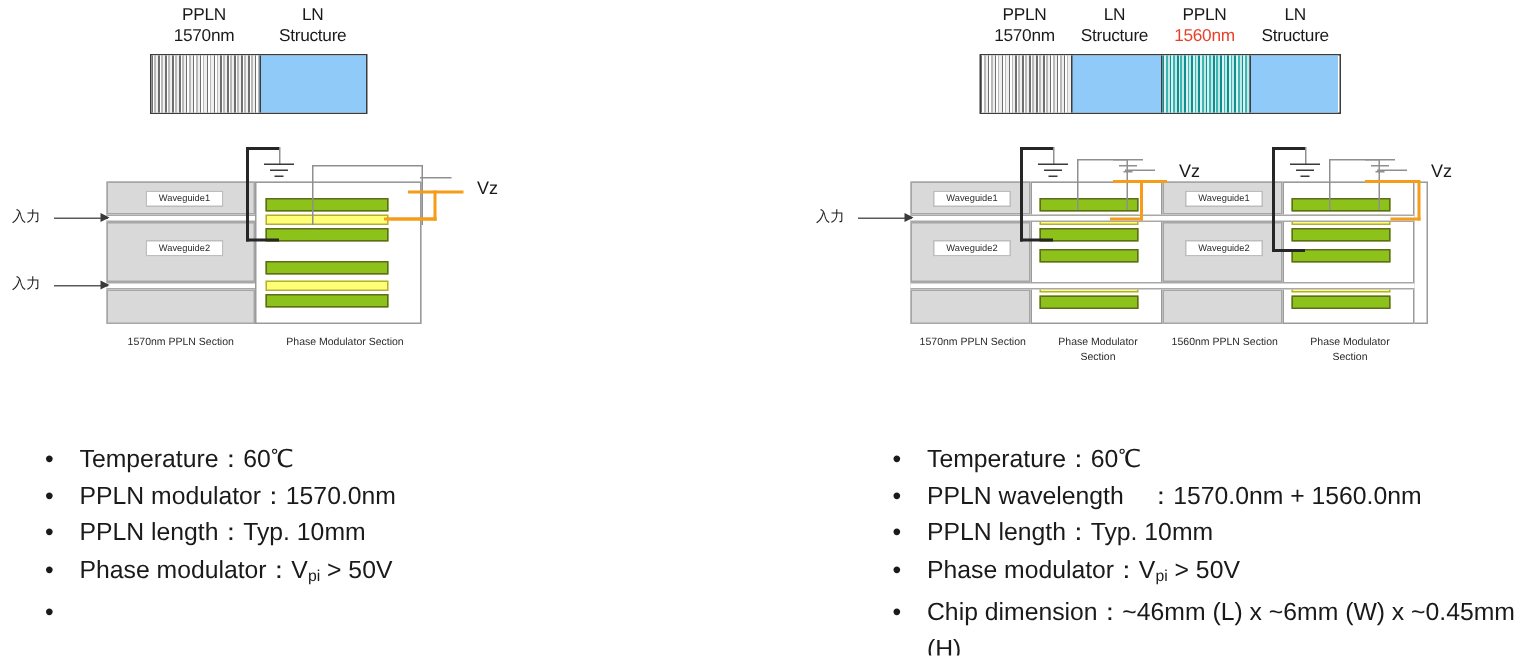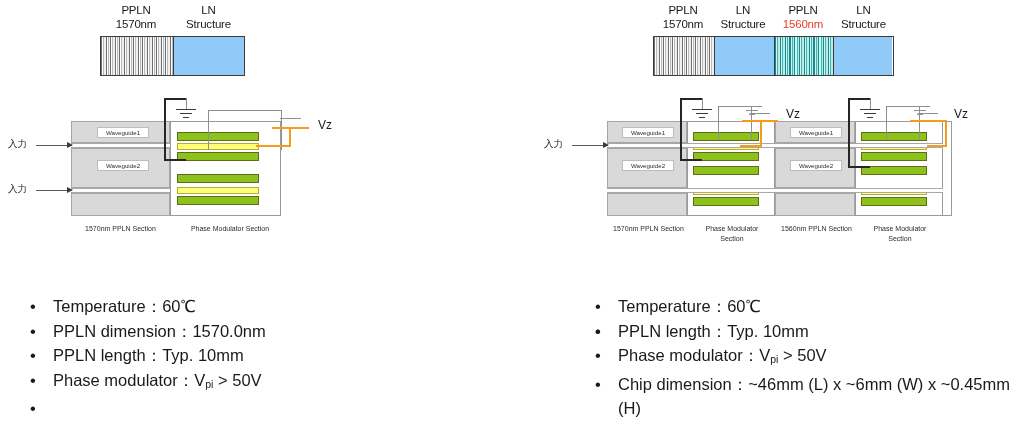--- a/index.html
+++ b/index.html
@@ -155,21 +155,21 @@
     <div class="seclabel" style="left:175px;top:128px;width:110px;">Phase Modulator Section</div>
   </div>
 
   <div class="bullets" style="left:22px;top:294px;width:470px;">
     <div class="blt">
       <span class="dot">•</span>
       <span>Temperature：60℃</span>
     </div>
     <div class="blt">
       <span class="dot">•</span>
-      <span>PPLN dimension：1570.0nm</span>
+      <span>PPLN modulator：1570.0nm</span>
     </div>
     <div class="blt">
       <span class="dot">•</span>
       <span>PPLN length：Typ. 10mm</span>
     </div>
     <div class="blt">
       <span class="dot">•</span>
       <span>Phase modulator：V</span><sub>pi</sub><span> &gt; 50V</span>
     </div>
     <div class="blt">
@@ -293,20 +293,21 @@
 Section</div>
   </div>
 
   <div class="bullets" style="left:75px;top:294px;width:450px;">
     <div class="blt">
       <span class="dot">•</span>
       <span>Temperature：60℃</span>
     </div>
     <div class="blt">
       <span class="dot">•</span>
+      <span>PPLN wavelength　：1570.0nm + 1560.0nm</span>
     </div>
     <div class="blt">
       <span class="dot">•</span>
       <span>PPLN length：Typ. 10mm</span>
     </div>
     <div class="blt">
       <span class="dot">•</span>
       <span>Phase modulator：V</span><sub>pi</sub><span> &gt; 50V</span>
     </div>
     <div class="blt">

